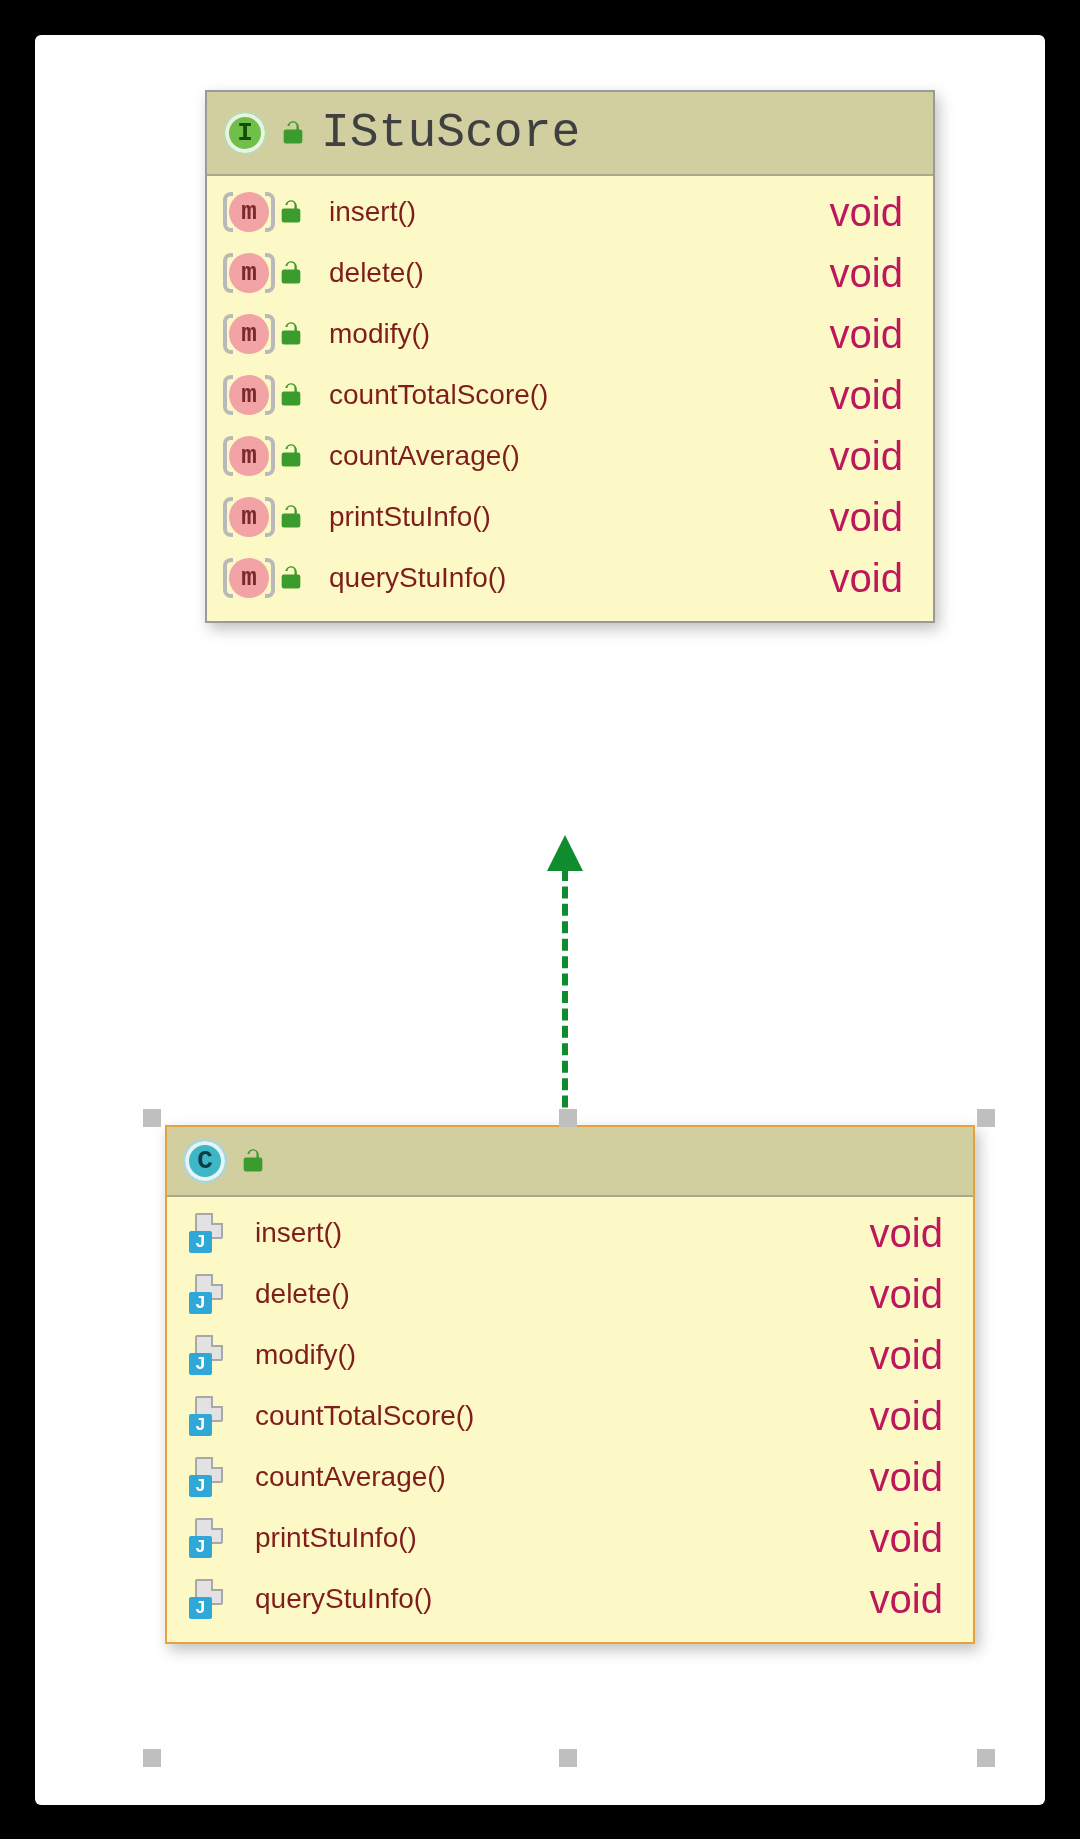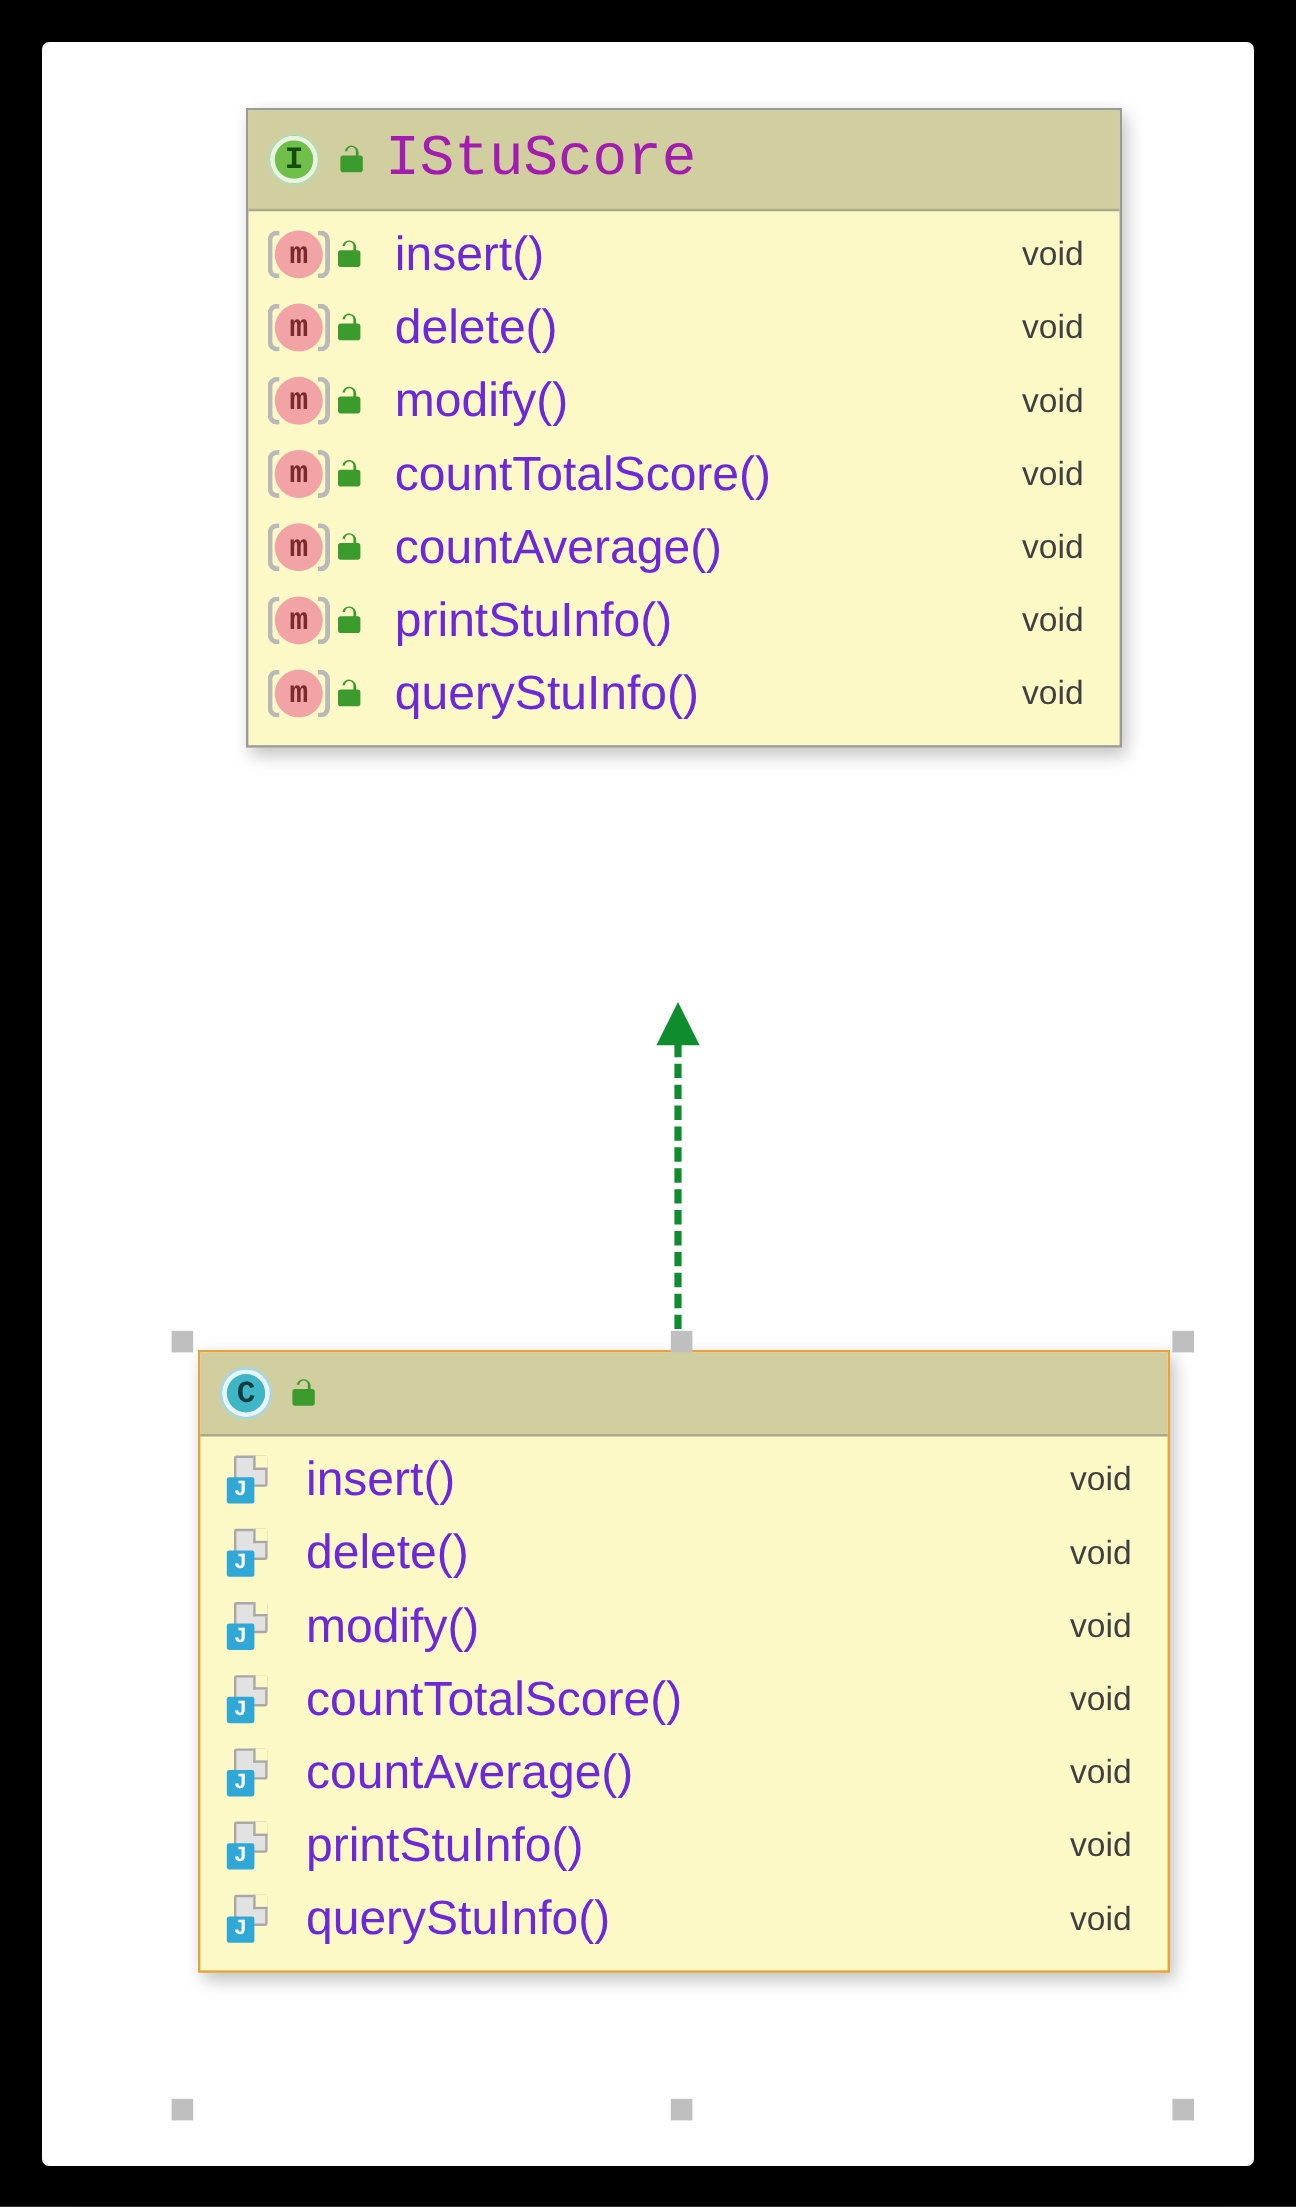--- a/index.html
+++ b/index.html
@@ -33,21 +33,21 @@
     background: #d1cfa0;
     border-bottom: 2px solid #aaa88a;
     display: flex;
     align-items: center;
     padding: 14px 18px;
     gap: 14px;
   }
   .uml-head .title {
     font-family: "Courier New", monospace;
     font-size: 48px;
-    color: #a21caf;
+    color: #404040;
     font-weight: 500;
   }
   .uml-body { padding: 6px 0 12px 0; }
   .uml-row {
     display: flex;
     align-items: center;
     padding: 8px 22px;
     gap: 16px;
   }
   .icon-stack { display: flex; align-items: center; gap: 8px; width: 84px; flex: 0 0 84px; }
@@ -70,27 +70,27 @@
   .type-badge.m::before { left:-6px; border-right:none; border-radius: 8px 0 0 8px; }
   .type-badge.m::after  { right:-6px; border-left:none; border-radius: 0 8px 8px 0; }
   .lock-icon {
     width: 28px; height: 28px; display:inline-block;
   }
   .jfile-icon { width: 40px; height: 40px; display:inline-block; position:relative; }
   .jfile-icon .page { position:absolute; left:6px; top:0; width:28px; height:26px; background:#e2e2e2; border:2px solid #a8a8a8; border-radius: 2px; }
   .jfile-icon .page::after { content:""; position:absolute; right:-2px; top:-2px; width:10px; height:10px; background:#fdf9c7; border-left:2px solid #a8a8a8; border-bottom:2px solid #a8a8a8; }
   .jfile-icon .jtab { position:absolute; left:0; top:18px; background:#2fa8d8; color:#fff; font-family:"Courier New",monospace; font-weight:bold; font-size:18px; padding:0 6px; height:22px; line-height:22px; border-radius:2px; }
   .method-name {
+    font-size: 28px;
+    color: #7f1d1d;
+    flex: 1;
+  }
+  .return-type {
     font-size: 40px;
-    color: #6d28d9;
-    flex: 1;
-  }
-  .return-type {
-    font-size: 28px;
-    color: #404040;
+    color: #be185d;
     text-align: right;
     padding-right: 8px;
   }
   .selection-handle {
     position:absolute; width:18px; height:18px; background:#bfbfbf;
   }
   .arrow {
     position:absolute; left: 510px; top: 800px; width: 40px; height: 290px;
   }
   .arrow .shaft {

